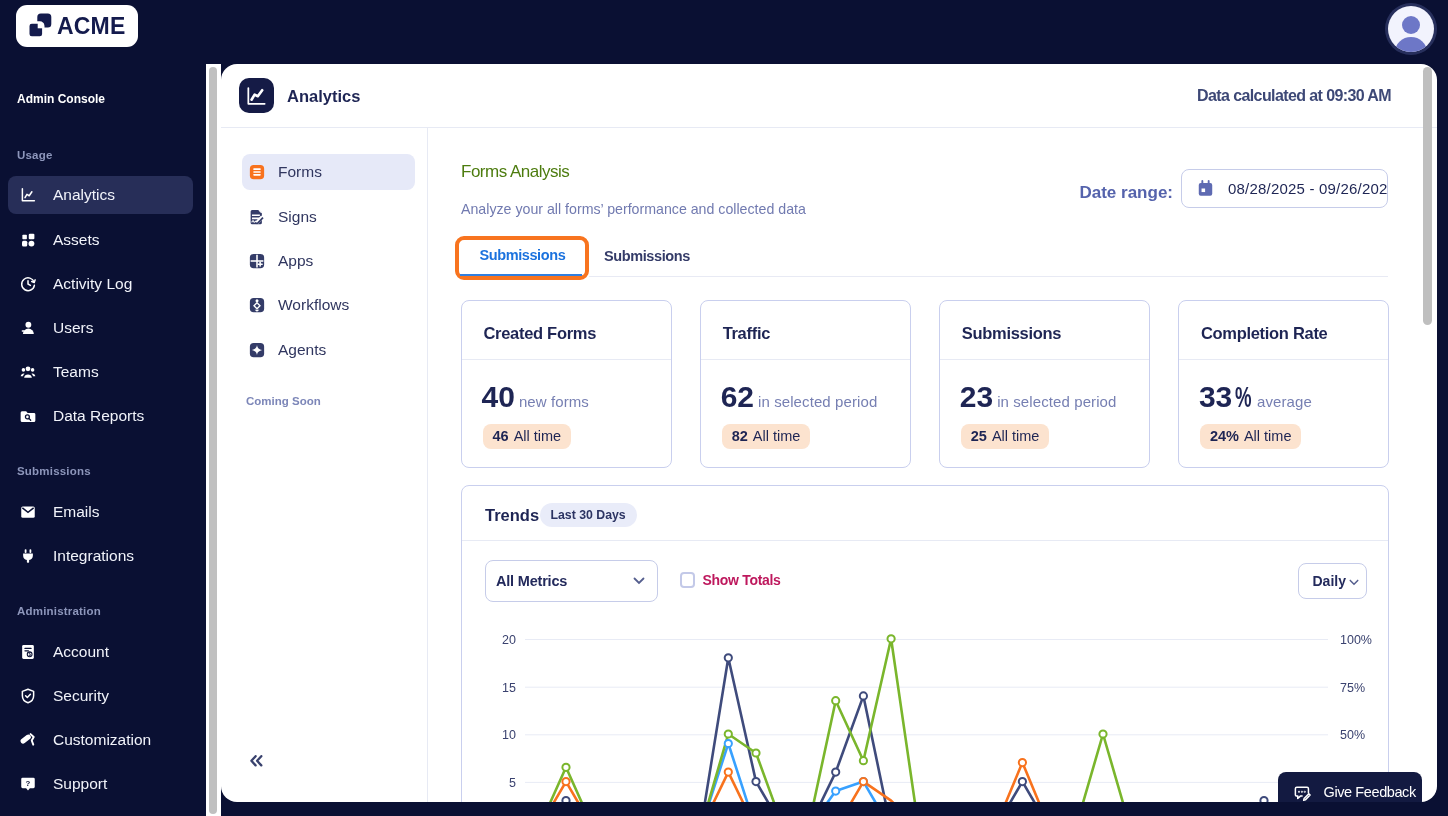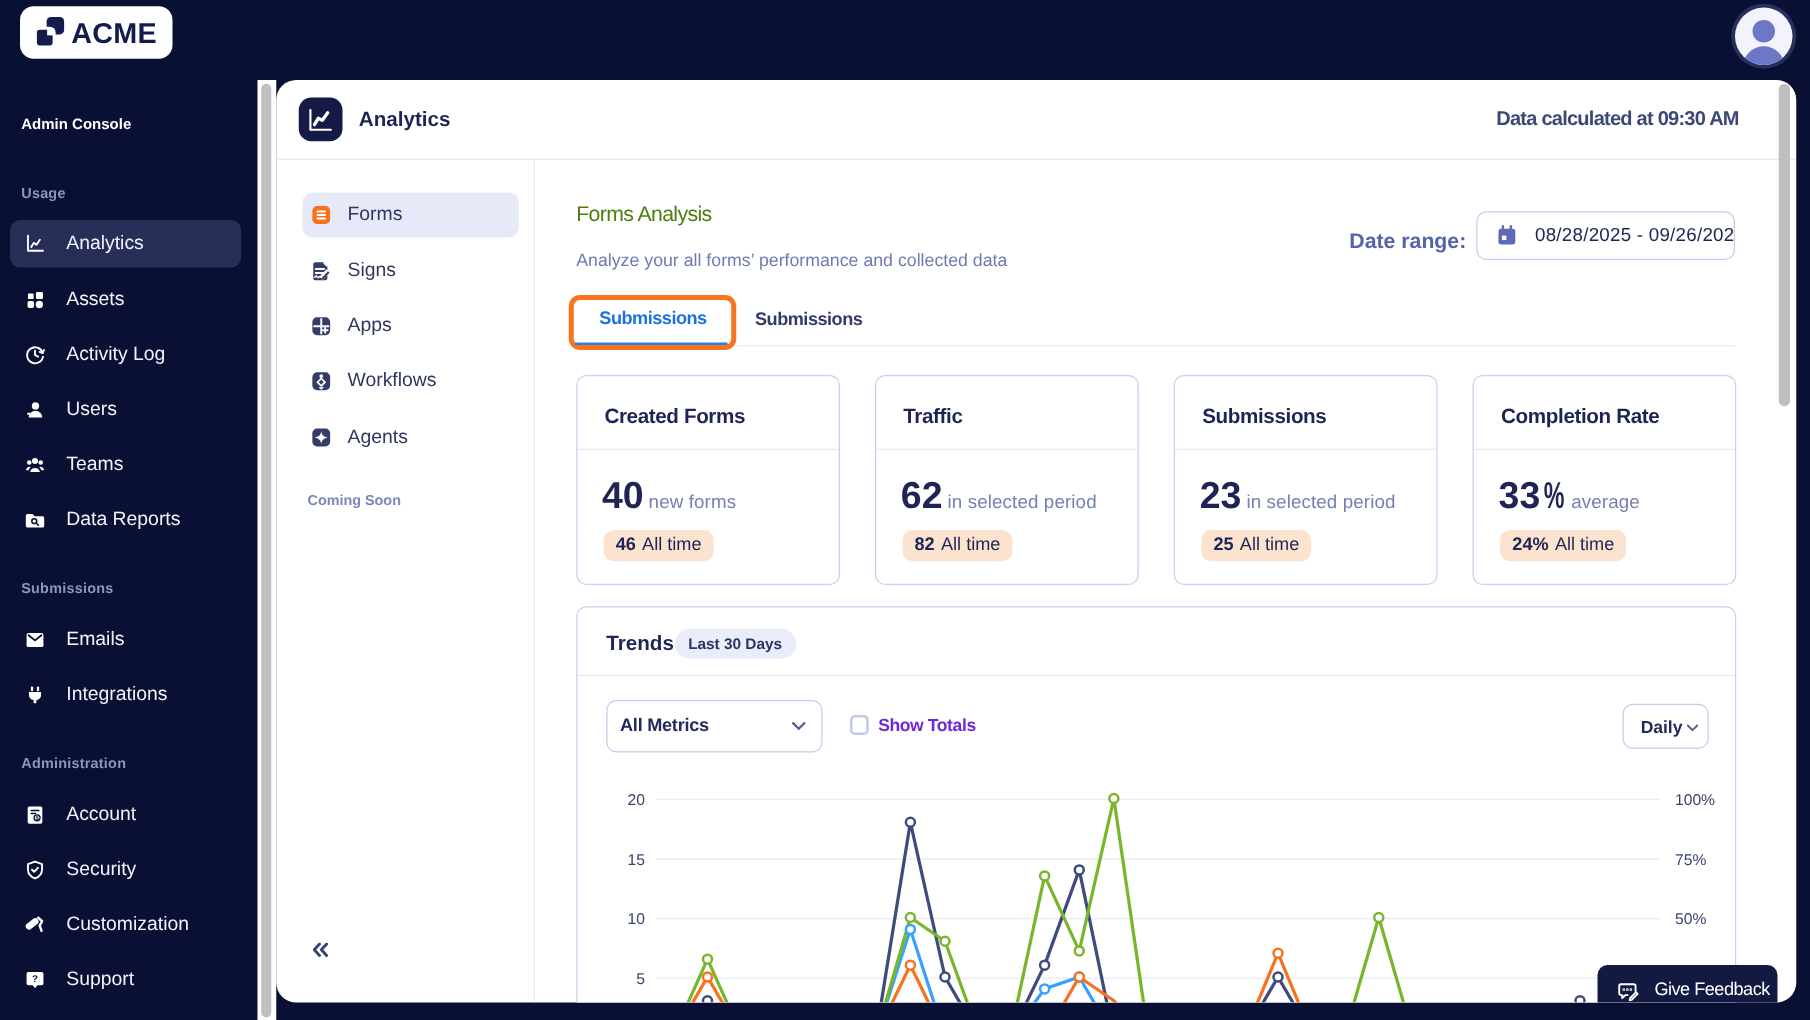--- a/index.html
+++ b/index.html
@@ -66,21 +66,21 @@
   .c-badge b { margin-right:5px; }
 
   
   .trends { position:absolute; left:32.5px; top:357px; width:928.5px; height:420px; border:1px solid #c9cfee; border-radius:8px 8px 0 0; background:#fff; }
   .t-title { position:absolute; left:23.5px; top:20px; font-size:16.5px; font-weight:bold; color:#1e2554; }
   .t-pill { position:absolute; left:78px; top:16.5px; height:24.5px; border-radius:13px; background:#e9ecf9; display:inline-flex; align-items:center; padding:0 11px; font-size:12.3px; font-weight:bold; color:#2c3463; }
   .t-div { position:absolute; left:0; top:54px; width:100%; height:1px; background:#e7eaf4; }
   .t-sel { position:absolute; left:23.5px; top:73.5px; width:173px; height:42px; border:1px solid #c6cce9; border-radius:8px; display:flex; align-items:center; }
   .t-sel span { margin-left:10px; font-size:14.5px; letter-spacing:-0.2px; font-weight:bold; color:#232a5c; }
   .t-check { position:absolute; left:218px; top:86px; width:15.5px; height:15.5px; border:2px solid #c3c9e8; border-radius:4px; }
-  .t-checklbl { position:absolute; left:241px; top:85.5px; font-size:14px; letter-spacing:-0.3px; font-weight:bold; color:#6d28d9; }
+  .t-checklbl { position:absolute; left:241px; top:85.5px; font-size:14px; letter-spacing:-0.3px; font-weight:bold; color:#be185d; }
   .t-daily { position:absolute; left:836px; top:76.5px; width:69px; height:36px; border:1px solid #c6cce9; border-radius:8px; display:flex; align-items:center; }
   .t-daily span { margin-left:14px; font-size:14px; font-weight:bold; color:#232a5c; }
 
   
   .feedback { position:absolute; left:1056.5px; top:708px; width:144.5px; height:40px; background:#131a41; border-radius:8px; display:flex; align-items:center; color:#fff; font-size:14.5px; letter-spacing:-0.4px; }
   .feedback svg { margin-left:15px; }
   .feedback span { margin-left:12px; }
 
   .rsb-thumb { position:absolute; left:1202px; top:3px; width:9px; height:258px; border-radius:5px; background:#bfbfbf; }
 

